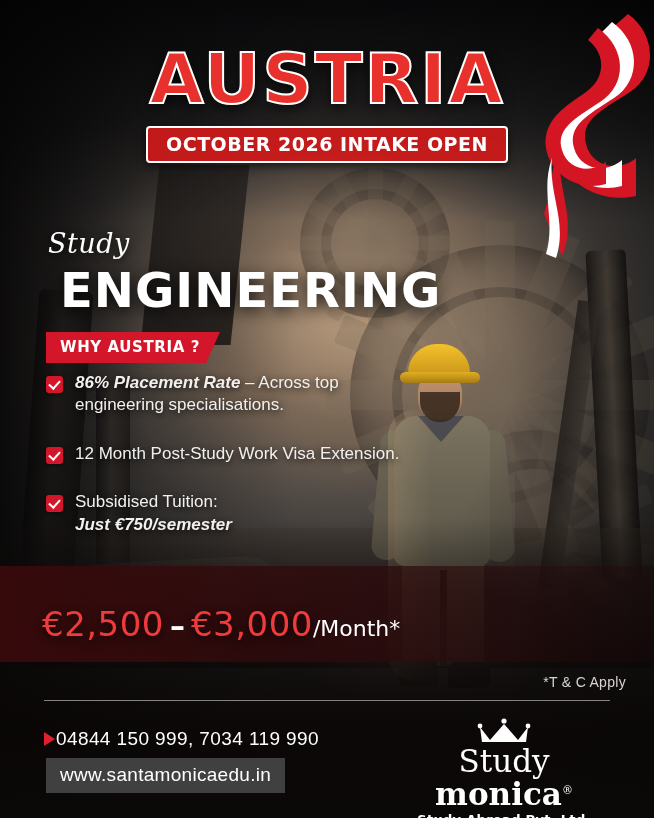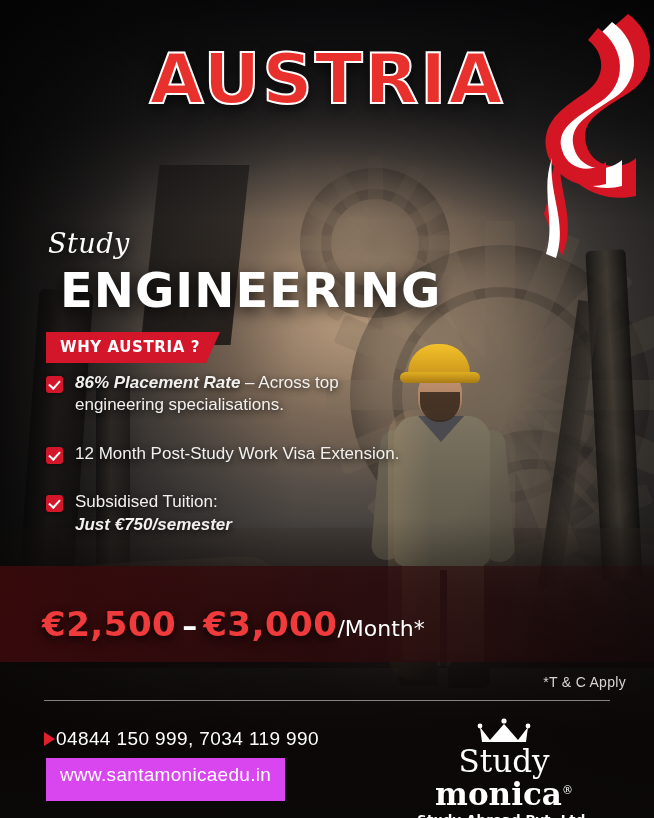--- a/index.html
+++ b/index.html
@@ -340,21 +340,21 @@
     text-shadow: 0 2px 6px rgba(0,0,0,0.8);
   }
   .internship-amount {
     position: absolute;
     left: 42px;
     top: 604px;
     white-space: nowrap;
   }
   .amount-big {
     font-family: "DejaVu Sans", sans-serif;
-    font-weight: 700;
+    font-weight: 400;
     font-size: 34px;
     color: #ef3b3b;
     letter-spacing: 0.5px;
     text-shadow: 0 3px 10px rgba(0,0,0,0.8);
   }
   .amount-dash {
     font-family: "DejaVu Sans", sans-serif;
     font-weight: 700;
     font-size: 30px;
     color: #ffffff;
@@ -402,24 +402,24 @@
   }
   .phone-text {
     color: #ffffff;
     font-size: 19px;
     letter-spacing: 0.4px;
   }
   .website {
     position: absolute;
     left: 46px;
     top: 758px;
-    background: #d946ef;
+    background: #404040;
     color: #fff;
     font-size: 19px;
-    padding: 6px 14px 15px;
+    padding: 6px 14px 7px;
     letter-spacing: 0.3px;
   }
 
   .logo {
     position: absolute;
     right: 40px;
     top: 718px;
     text-align: center;
     width: 220px;
   }
@@ -520,20 +520,21 @@
     <path d="M138 20 C166 40 168 76 140 94 C112 112 96 122 102 142 C108 162 130 166 146 154
              L146 176 C118 184 90 166 86 140 C82 112 106 98 126 84 C146 70 146 46 128 32 Z" fill="#d41624"></path>
     <path d="M100 142 C96 180 118 212 102 248 L84 206 C92 182 90 160 100 142 Z" fill="#d41624"></path>
     <path d="M92 150 C88 186 108 214 96 250 L86 246 C96 212 80 184 92 150 Z" fill="#ffffff"></path>
   </svg>
 
   <div class="content">
 
     <div class="title-block">
       <h1 class="title">AUSTRIA</h1>
+      <div class="subtitle-pill">OCTOBER 2026 INTAKE OPEN</div>
     </div>
 
     <div class="study-word">Study</div>
     <div class="course-word">ENGINEERING</div>
 
     <div class="why-tag">WHY AUSTRIA ?</div>
 
     <div class="benefits">
 
       <div class="benefit">

